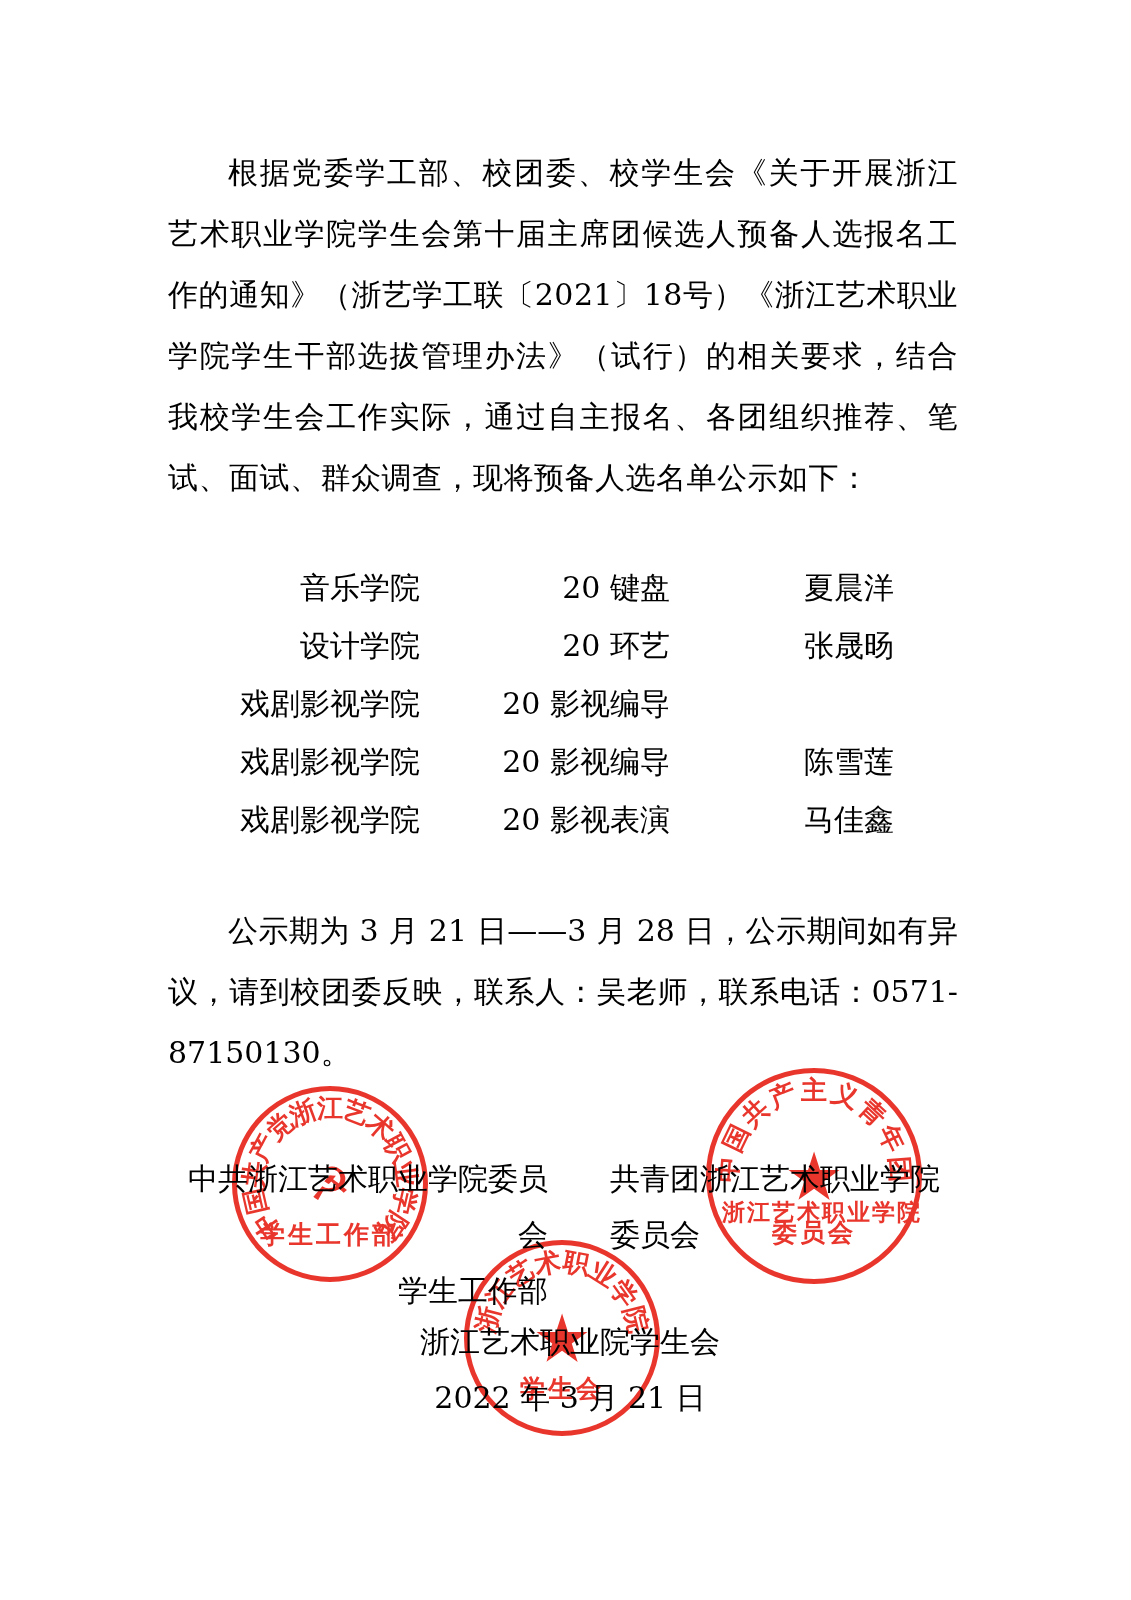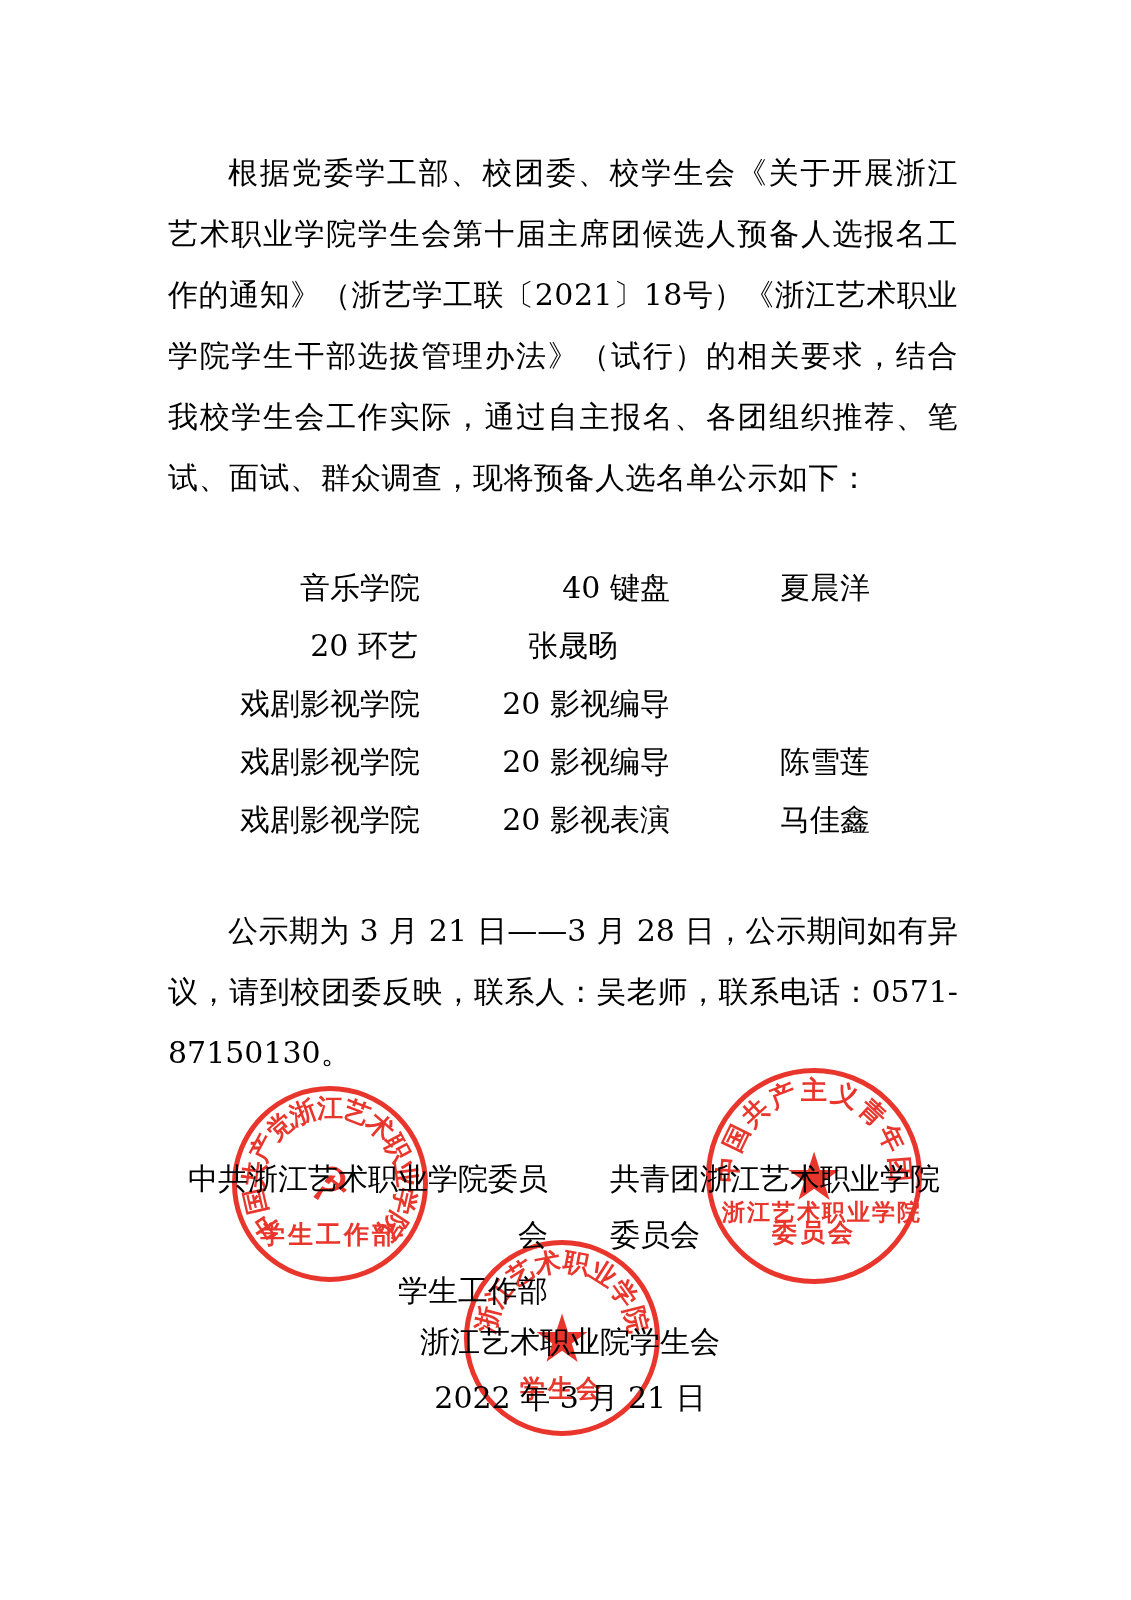--- a/index.html
+++ b/index.html
@@ -59,20 +59,21 @@
     box-sizing: border-box;
     white-space: nowrap;
   }
   .col-major {
     width: 250px;
     white-space: nowrap;
   }
   .col-name {
     width: 200px;
     white-space: nowrap;
+    margin-left: 24px;
   }
 
   .notice-text {
     position: absolute;
     left: 168px;
     top: 886px;
     width: 790px;
     font-size: 30px;
     line-height: 61px;
     text-align: justify;
@@ -211,24 +212,25 @@
 
 <div class="page">
 
   <div class="body-text">
     <p>根据党委学工部、校团委、校学生会《关于开展浙江艺术职业学院学生会第十届主席团候选人预备人选报名工作的通知》（浙艺学工联〔2021〕18号）《浙江艺术职业学院学生干部选拔管理办法》（试行）的相关要求，结合我校学生会工作实际，通过自主报名、各团组织推荐、笔试、面试、群众调查，现将预备人选名单公示如下：</p>
   </div>
 
   <div class="name-table">
     <div class="name-row">
       <div class="col-college">音乐学院</div>
-      <div class="col-major">40 键盘</div>
+      <div class="col-major">20 键盘</div>
       <div class="col-name">夏晨洋</div>
     </div>
     <div class="name-row">
+      <div class="col-college">设计学院</div>
       <div class="col-major">20 环艺</div>
       <div class="col-name">张晟旸</div>
     </div>
     <div class="name-row">
       <div class="col-college">戏剧影视学院</div>
       <div class="col-major">20 影视编导</div>
     </div>
     <div class="name-row">
       <div class="col-college">戏剧影视学院</div>
       <div class="col-major">20 影视编导</div>

